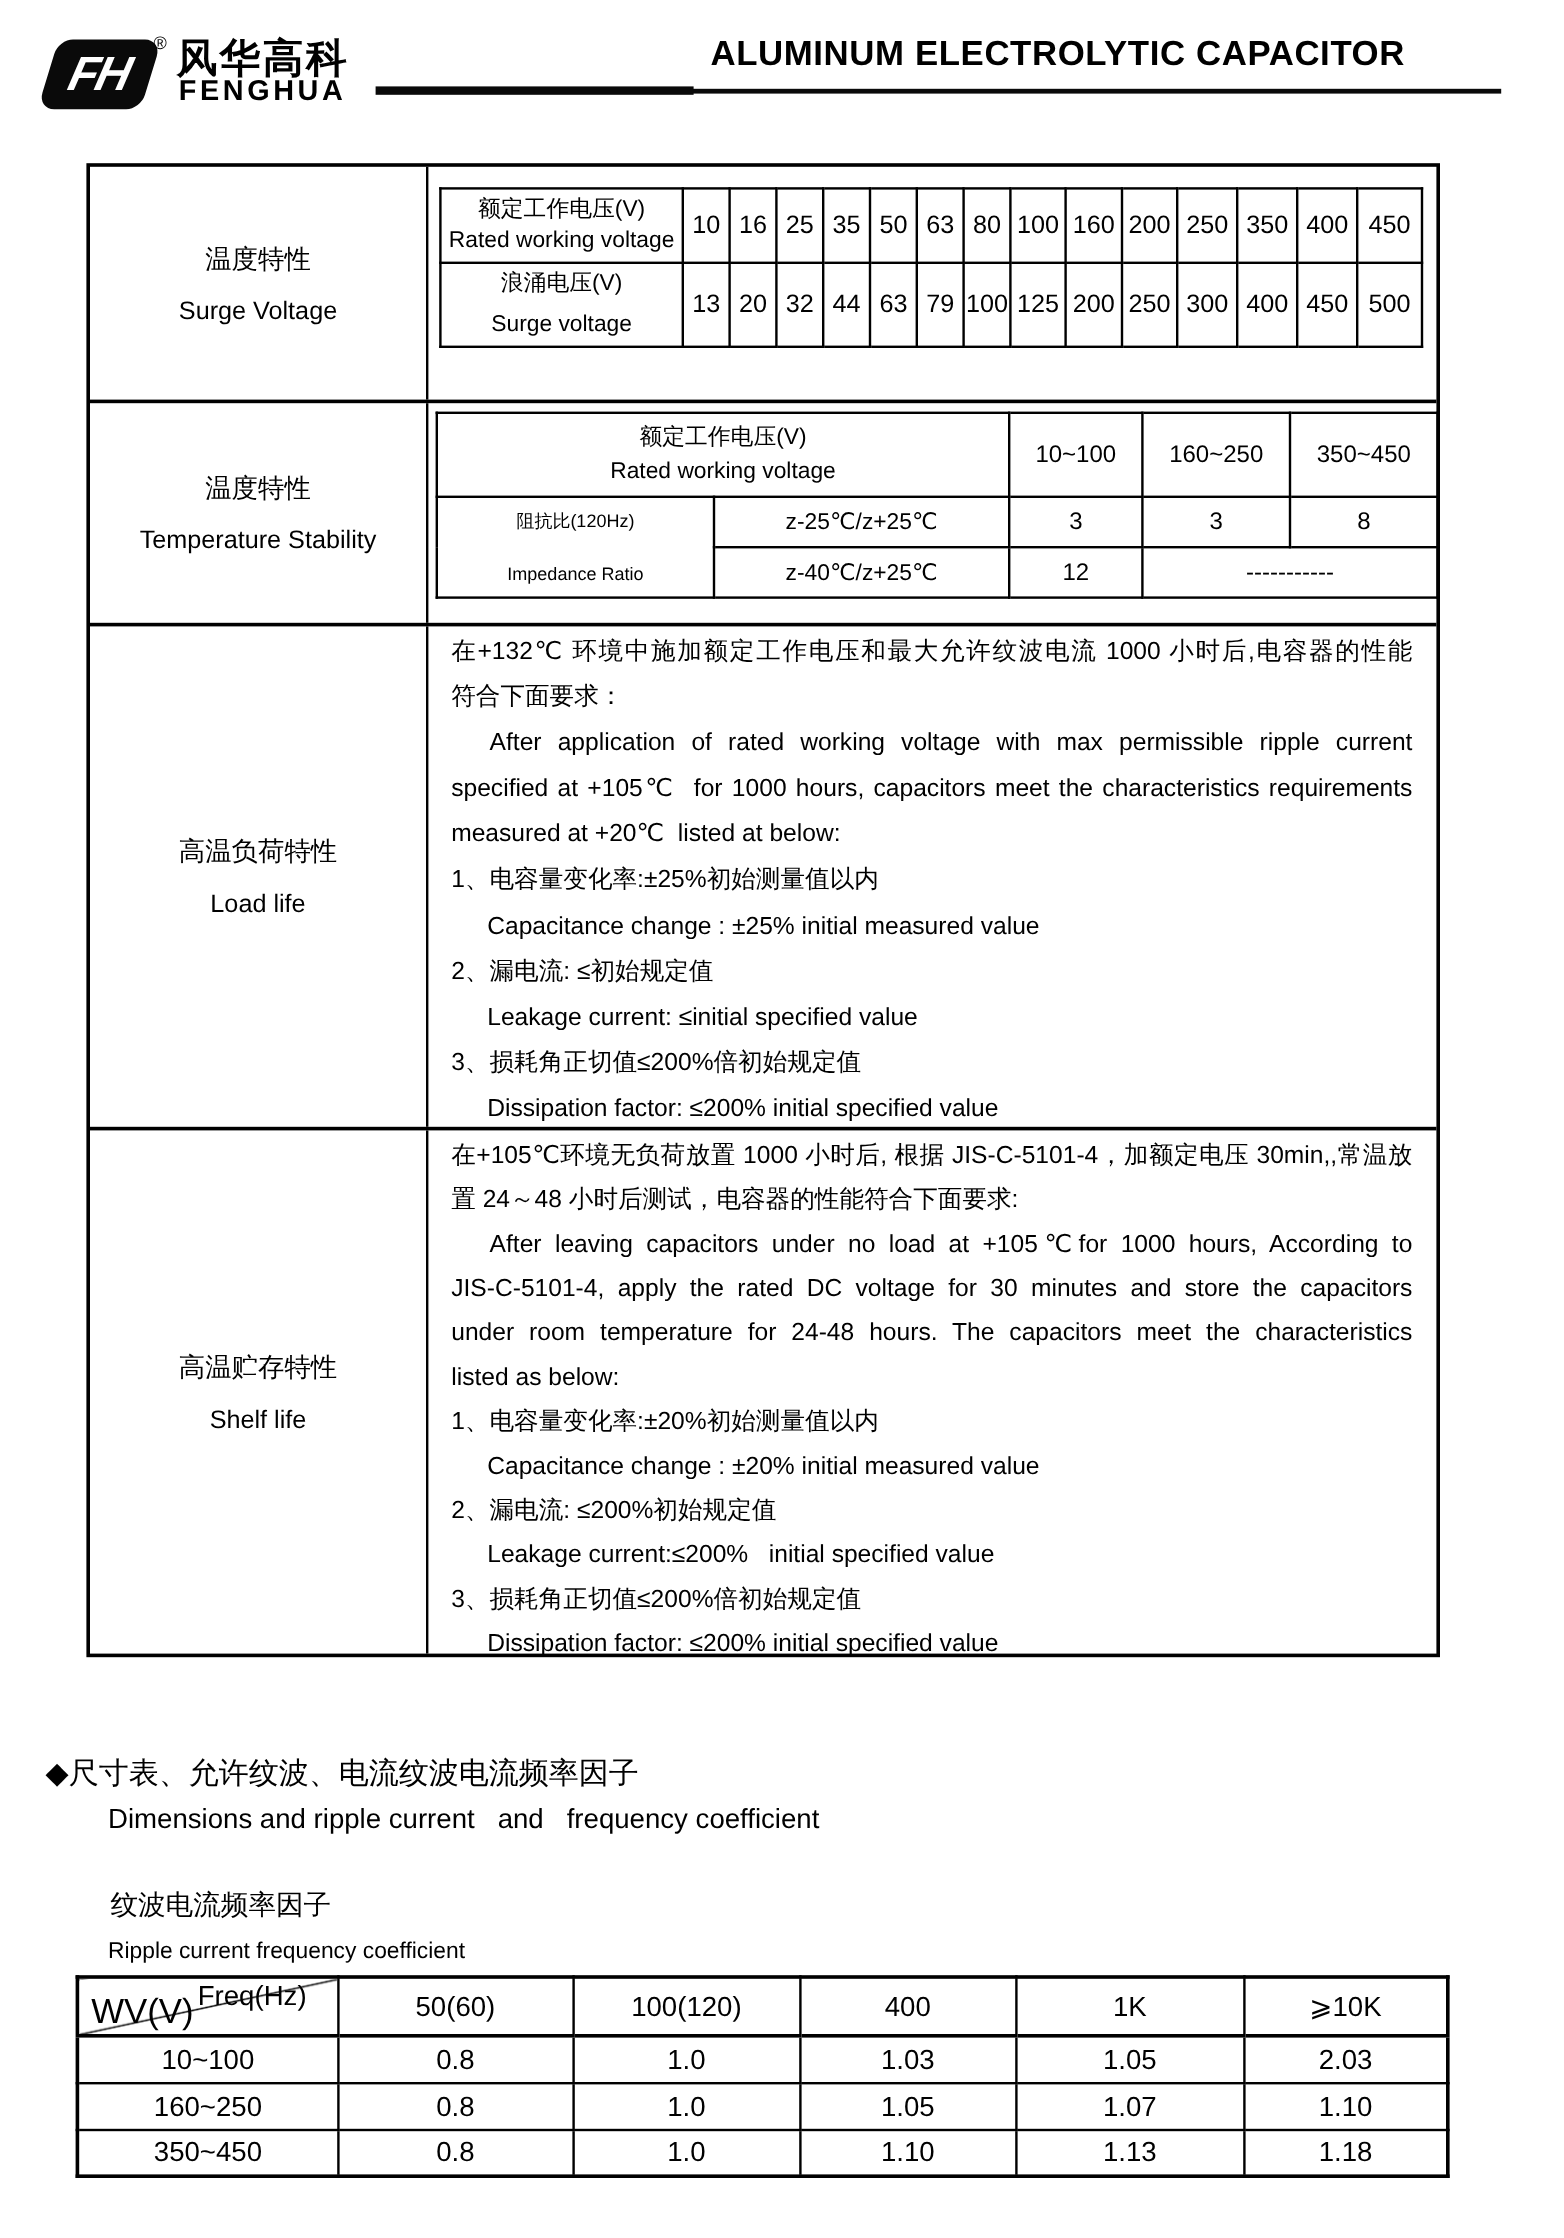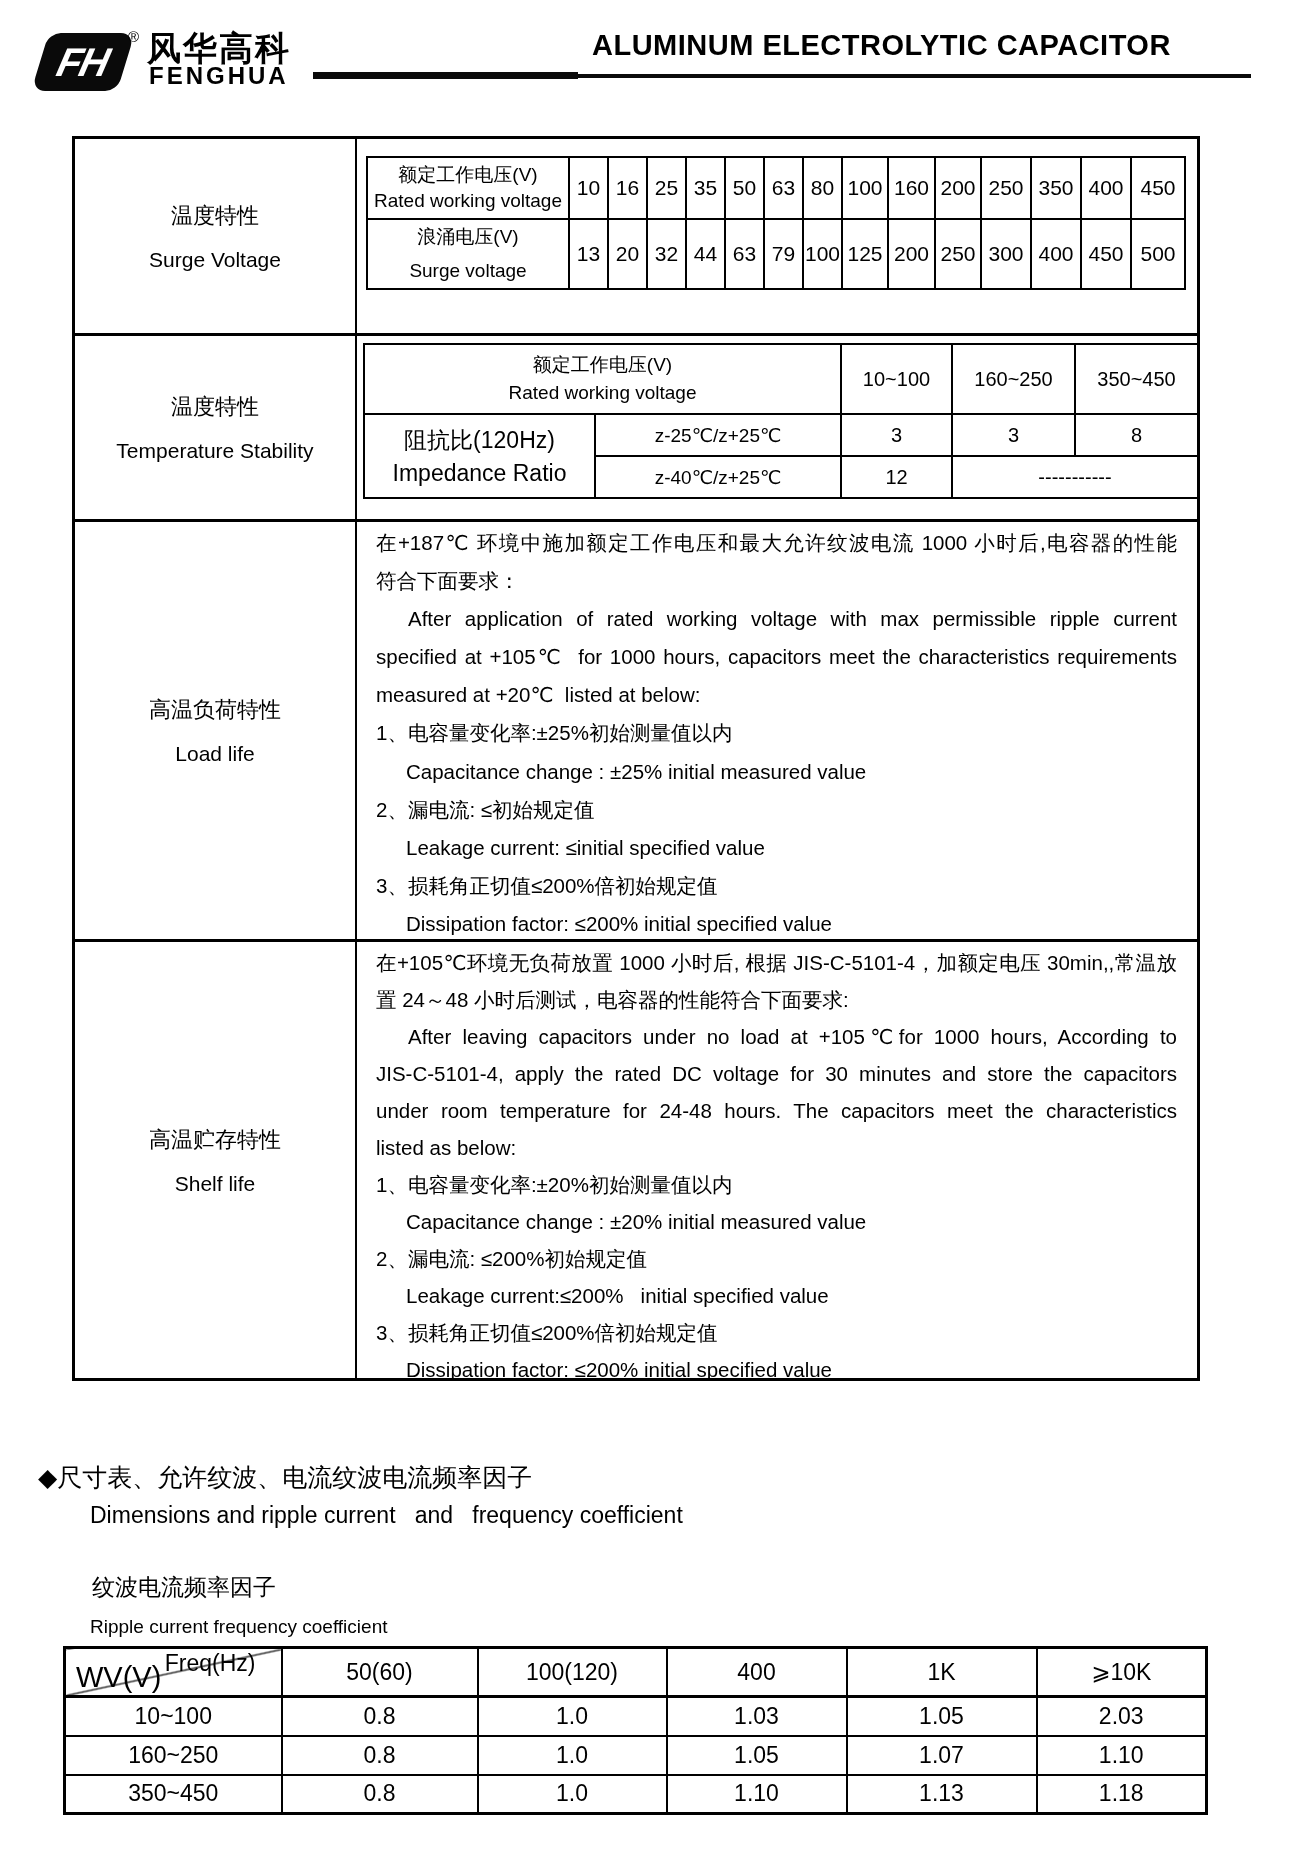--- a/index.html
+++ b/index.html
@@ -44,21 +44,21 @@
   #surge-table tr:nth-child(2) td { height:70px; }
 
   
   #temp-table { position:absolute; left:6px; top:7px; width:834px; }
   #temp-table td { font-size:20px; }
   #temp-table .hdr { font-size:19px; line-height:28px; height:70px; }
   #temp-table .dr td { height:41px; }
   #temp-table .cond { font-size:19px; }
   #temp-table .implab { border-top:2px solid #000; }
   .implab-inner { height:82px; display:flex; flex-direction:column; justify-content:space-between;
-    padding:10px 0 10px 0; font-size:23px; }
+    padding:10px 0 10px 0; font-size:15px; }
 
   
   .textblock { position:absolute; left:0; top:0; right:0; padding:2px 20px 0 19px; }
   .tl { font-size:20.5px; white-space:pre-wrap; }
   .lh38 .tl { line-height:38.1px; }
   .lh37 .tl { line-height:37px; }
   .j { text-align:justify; text-align-last:justify; }
   .ind  { padding-left:32px; }
   .ind2 { padding-left:30px; }
 
@@ -214,21 +214,21 @@
       </div>
     </div>
 
     <div class="mrow mrow-3">
       <div class="mlabel">
         <span class="cnl">高温负荷特性</span>
         <span class="enl">Load life</span>
       </div>
       <div class="mcontent">
         <div class="textblock lh38">
-          <div class="tl j">在+187℃ 环境中施加额定工作电压和最大允许纹波电流 1000 小时后,电容器的性能</div>
+          <div class="tl j">在+132℃ 环境中施加额定工作电压和最大允许纹波电流 1000 小时后,电容器的性能</div>
           <div class="tl">符合下面要求：</div>
           <div class="tl j ind">After application of rated working voltage with max permissible ripple current</div>
           <div class="tl j">specified at +105℃  for 1000 hours, capacitors meet the characteristics requirements</div>
           <div class="tl">measured at +20℃  listed at below:</div>
           <div class="tl">1、电容量变化率:±25%初始测量值以内</div>
           <div class="tl ind2">Capacitance change : ±25% initial measured value</div>
           <div class="tl">2、漏电流: ≤初始规定值</div>
           <div class="tl ind2">Leakage current: ≤initial specified value</div>
           <div class="tl">3、损耗角正切值≤200%倍初始规定值</div>
           <div class="tl ind2">Dissipation factor: ≤200% initial specified value</div>

